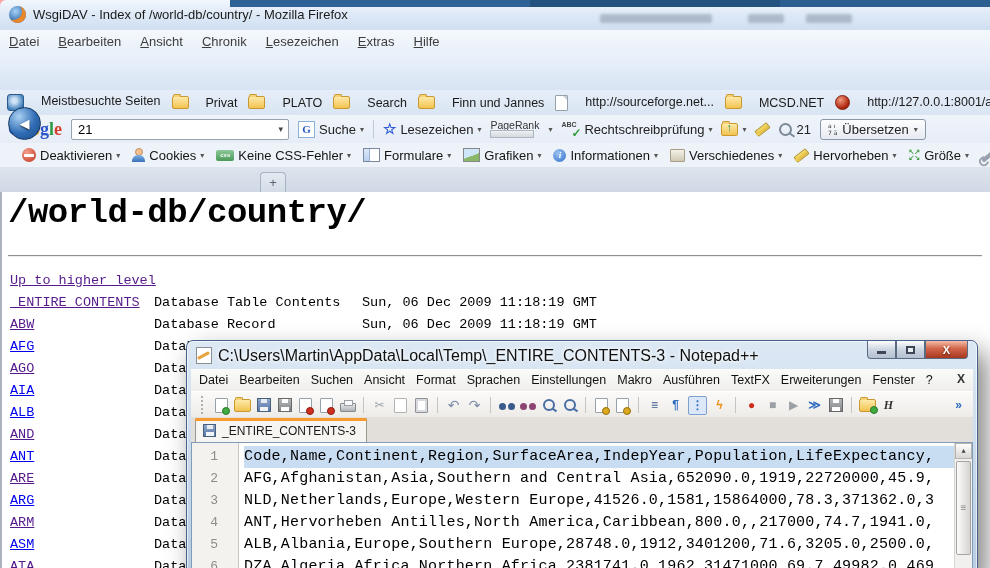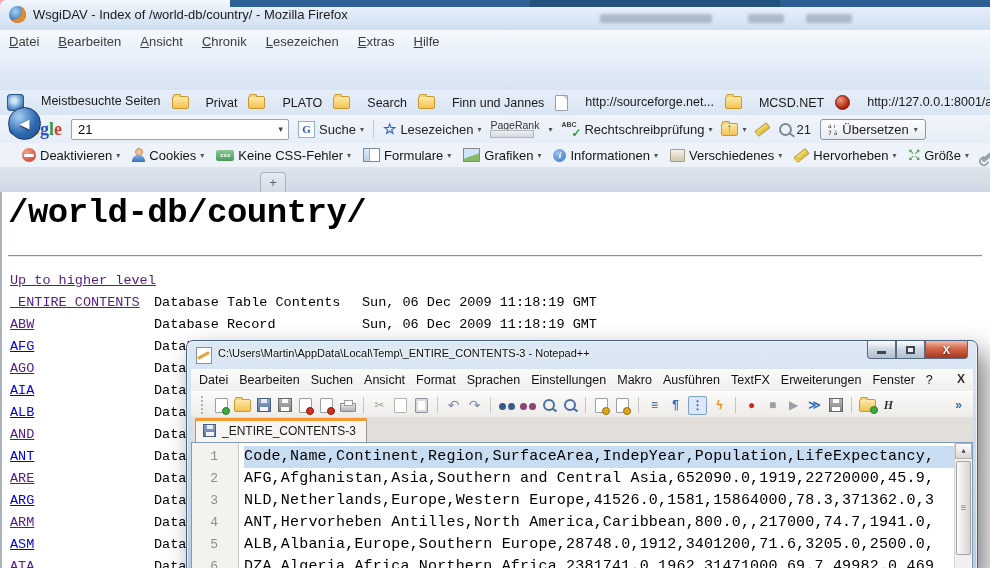--- a/index.html
+++ b/index.html
@@ -131,21 +131,21 @@
   .rtype{position:absolute;left:144px;color:#000;}
   .rdate{position:absolute;left:352px;color:#000;}
   a.v{color:#551A8B;} a.u{color:#0000EE;} a{text-decoration:underline;cursor:pointer;}
   
   .npp{left:186px;top:340px;width:792px;height:236px;border:1px solid #46628c;border-radius:7px 7px 0 0;
     background:linear-gradient(#dce8f4,#b8cce2);box-shadow:inset 0 0 0 1px rgba(255,255,255,.6),8px 12px 26px rgba(0,0,0,.5);
     box-sizing:border-box;z-index:5;}
   .npp-titlebar{position:absolute;left:0;top:0;right:0;height:28px;}
   .nppi{position:absolute;left:9px;top:6px;width:14px;height:15px;background:#fff;border:1px solid #8a8f96;}
   .nppi::after{content:"";position:absolute;left:0;top:6px;width:13px;height:3px;background:#e8a43c;transform:rotate(-28deg);border-radius:1px;}
-  .npp-title{position:absolute;left:31px;top:6px;font-size:11px;color:#0f0f0f;text-shadow:0 0 4px #fff,0 0 4px #fff;}
+  .npp-title{position:absolute;left:31px;top:6px;font-size:16px;color:#0f0f0f;text-shadow:0 0 4px #fff,0 0 4px #fff;}
   .caps{position:absolute;top:0;right:9px;display:flex;}
   .cap{height:18px;border:1px solid #5a6a80;border-top:none;display:flex;align-items:center;justify-content:center;box-sizing:border-box;}
   .cap-min{width:29px;border-radius:0 0 0 4px;background:linear-gradient(#fdfefe,#ccd5e1 50%,#b4c0d0);}
   .cap-min i{display:block;width:9px;height:3px;background:#3c4654;margin-top:6px;}
   .cap-res{width:29px;background:linear-gradient(#fdfefe,#ccd5e1 50%,#b4c0d0);}
   .cap-res i{display:block;width:9px;height:8px;border:2px solid #3c4654;box-sizing:border-box;background:#e8edf4;}
   .cap-close{width:43px;border-radius:0 0 4px 0;background:linear-gradient(#f4bda8,#d2654a 45%,#a83820);
     color:#fff;font-weight:bold;font-size:11px;text-shadow:0 1px 2px #601808;}
   .npp-client{position:absolute;left:4px;right:4px;top:28px;bottom:0;background:#f2f1ee;}
   .npp-menubar{position:absolute;left:0;right:0;top:0;height:22px;display:flex;align-items:center;gap:11px;

